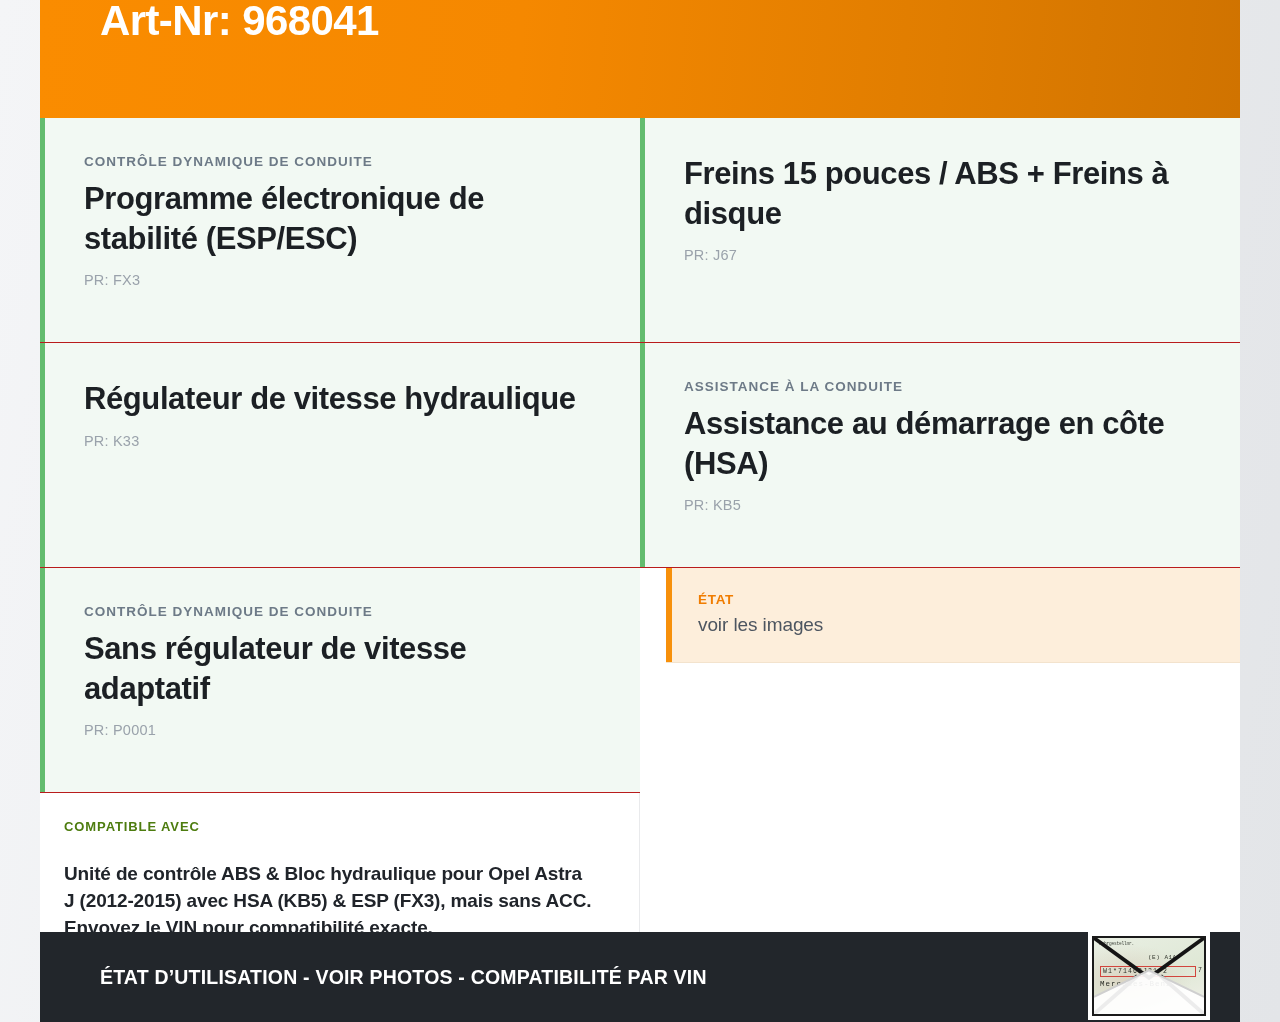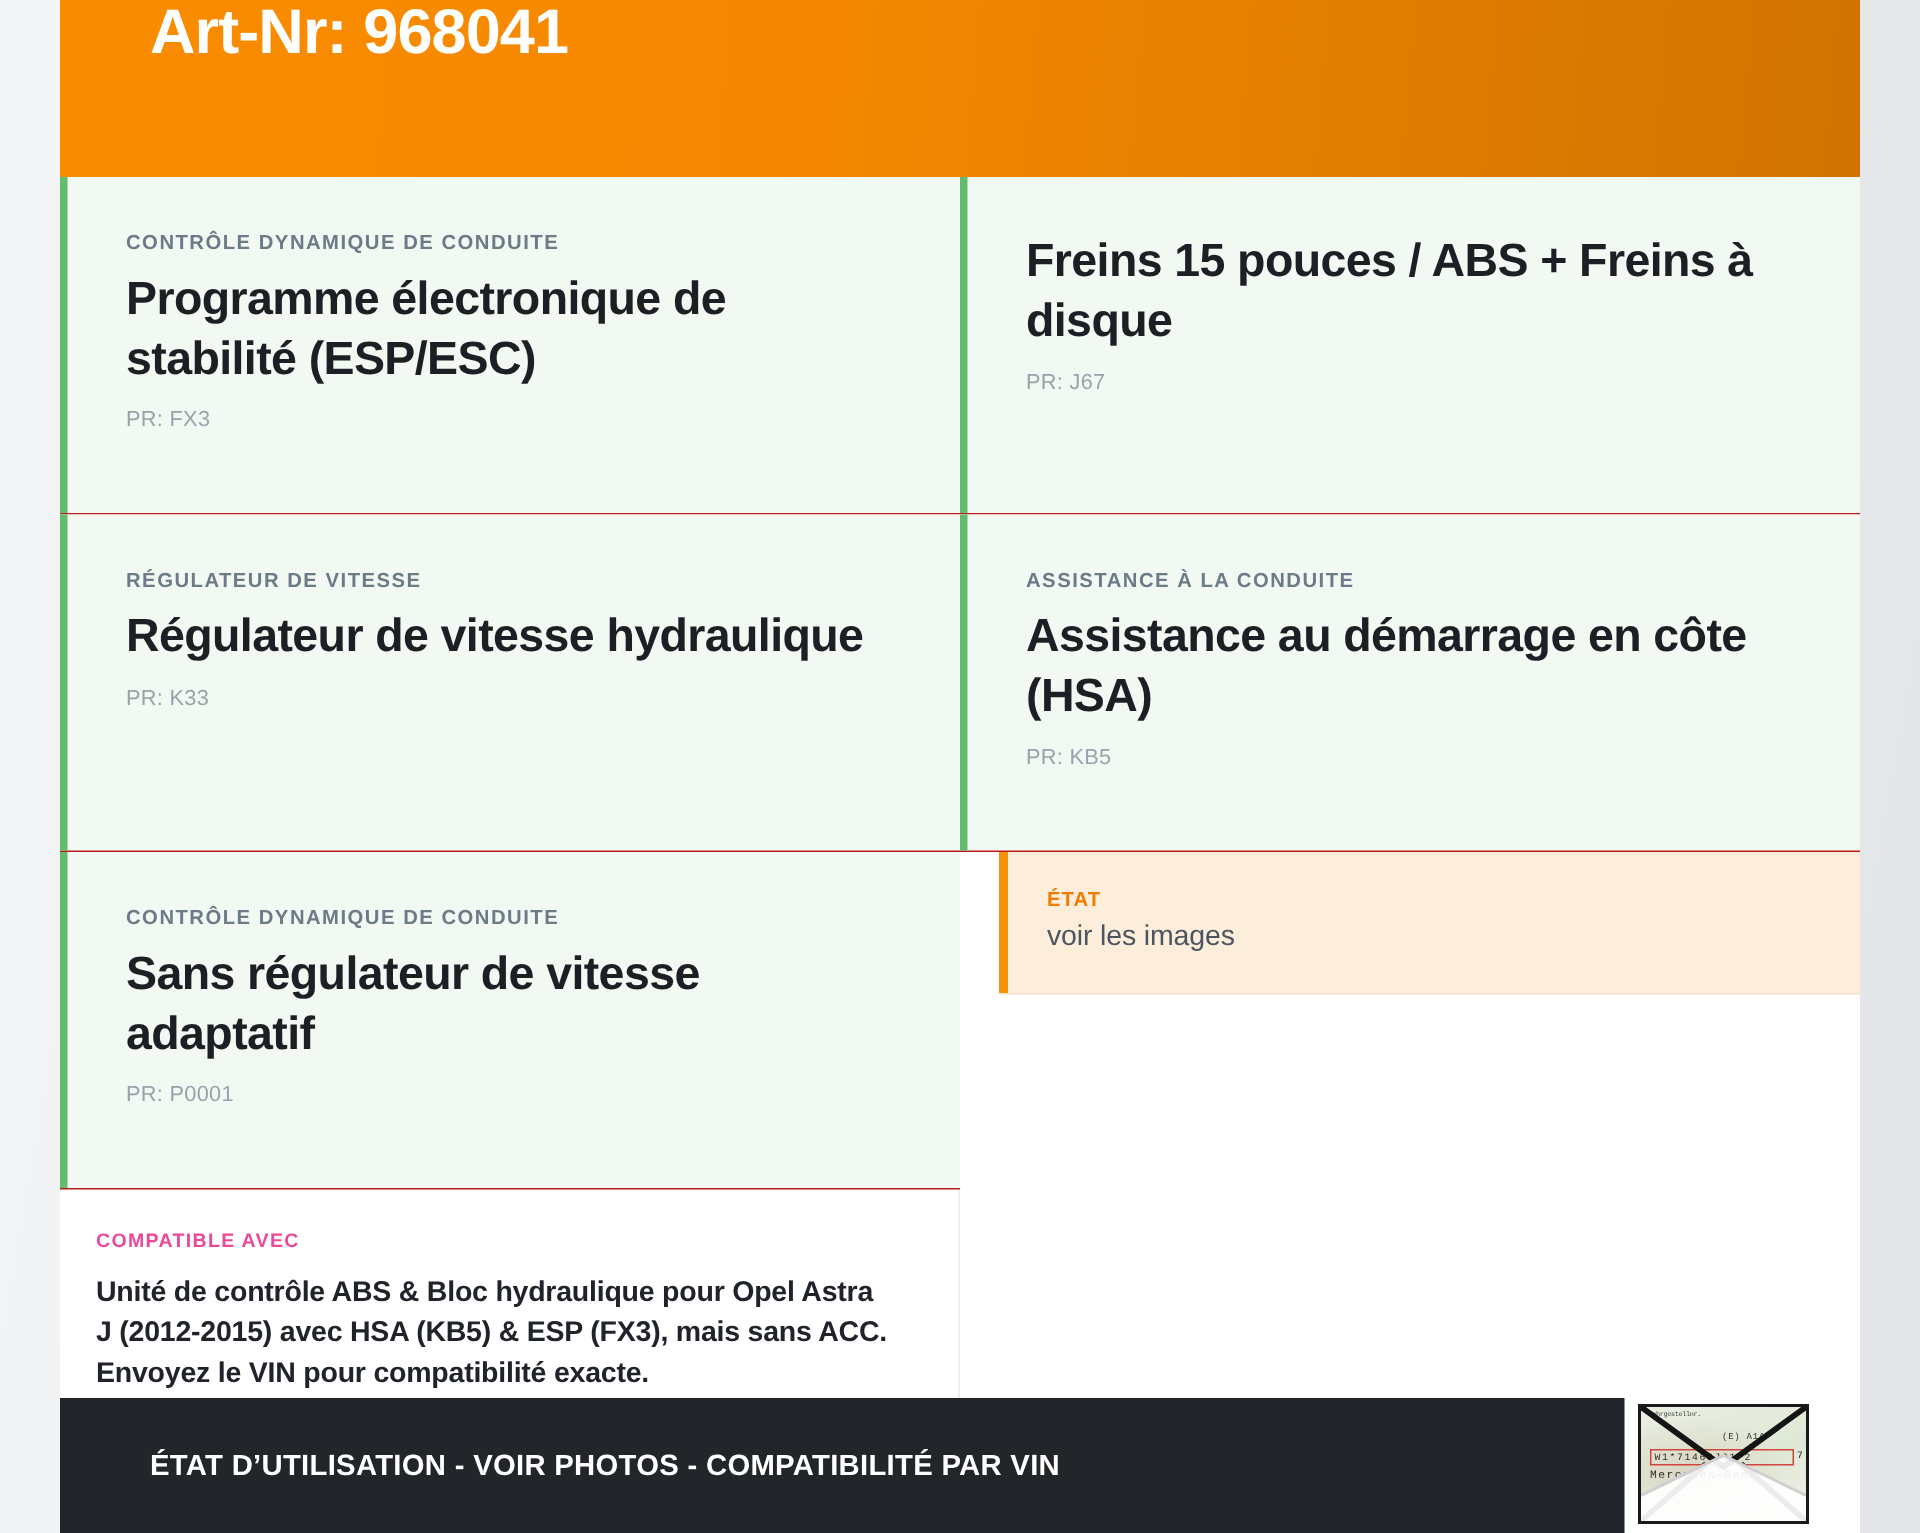--- a/index.html
+++ b/index.html
@@ -127,38 +127,38 @@
     background: #ffffff;
     padding: 26px 44px 24px 24px;
     width: 600px;
     border-right: 1px solid #e9eaec;
     flex: none;
   }
   .compat-label {
     font-size: 13px;
     font-weight: bold;
     letter-spacing: 0.9px;
-    color: #ec4899;
+    color: #4d7c0f;
     text-transform: uppercase;
-    margin-bottom: 15px;
+    margin-bottom: 27px;
   }
   .compat-text {
     font-size: 19px;
     font-weight: bold;
     color: #20242a;
     line-height: 1.42;
     letter-spacing: -0.15px;
   }
 
   
   .footer {
     position: absolute;
     left: 0;
     bottom: 0;
-    width: 1043px;
+    width: 1200px;
     height: 90px;
     background: #22262b;
     display: flex;
     align-items: center;
     padding-left: 60px;
   }
   .footer-text {
     color: #ffffff;
     font-size: 19.5px;
     font-weight: bold;
@@ -257,21 +257,20 @@
       <div class="card-value">Programme électronique de stabilité (ESP/ESC)</div>
       <div class="card-code">PR: FX3</div>
     </div>
 
     <div class="card col-right">
       <div class="card-value">Freins 15 pouces / ABS + Freins à disque</div>
       <div class="card-code">PR: J67</div>
     </div>
 
     <div class="card">
-      <div class="card-label">RÉGULATEUR DE VITESSE</div>
       <div class="card-value">Régulateur de vitesse hydraulique</div>
       <div class="card-code">PR: K33</div>
     </div>
 
     <div class="card col-right">
       <div class="card-label">ASSISTANCE À LA CONDUITE</div>
       <div class="card-value">Assistance au démarrage en côte (HSA)</div>
       <div class="card-code">PR: KB5</div>
     </div>
 

